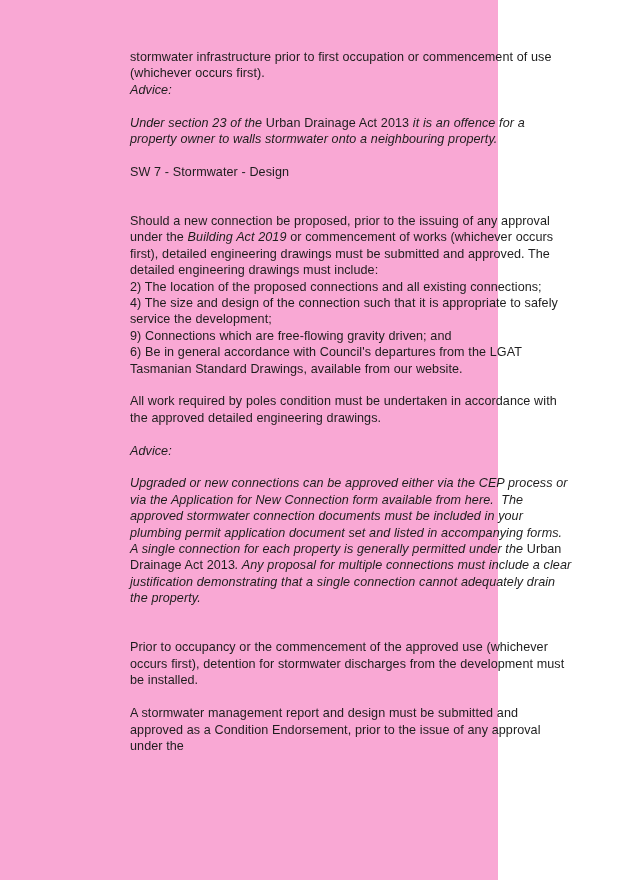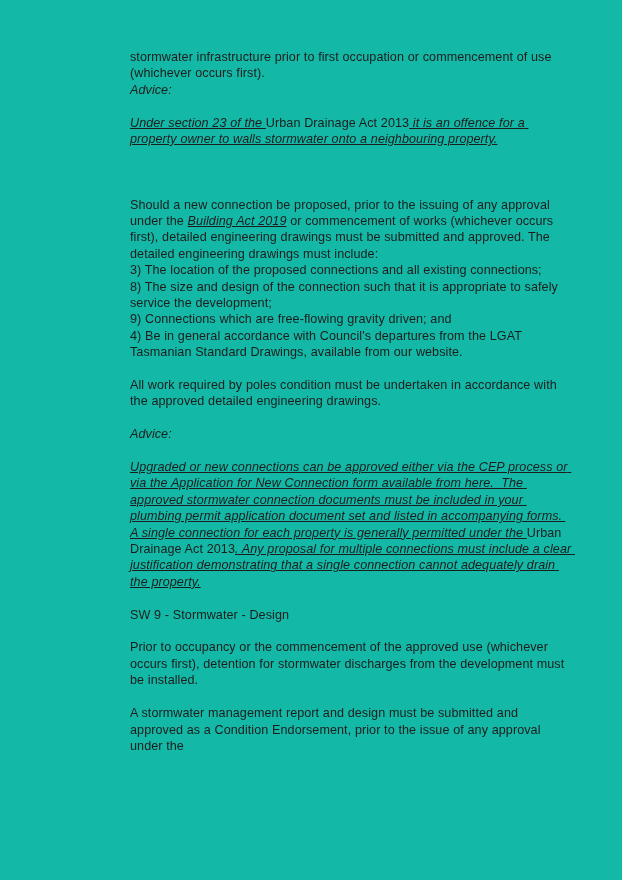--- a/index.html
+++ b/index.html
@@ -11,23 +11,23 @@
   body {
     width: 622px;
     height: 880px;
     overflow: hidden;
     font-family: "Liberation Sans", sans-serif;
     color: #1d1d1d;
     -webkit-font-smoothing: antialiased;
   }
   .page {
     position: relative;
-    width: 622px;
+    width: 498px;
     height: 880px;
-    background: #14b8a6;
+    background: #f9a8d4;
     box-sizing: border-box;
   }
   .content {
     position: absolute;
     left: 130px;
     top: 49px;
     width: 442px;
   }
   .para {
     margin: 0 0 0 0;
@@ -44,67 +44,66 @@
   
   .spacer {
     height: 16.4px;
   }
   .inline-upright {
     font-style: normal;
     margin-top: 40px;
   }
   .inline-italic {
     font-style: italic;
-    text-decoration: underline;
   }
 </style>
 </head>
 <body>
 
 <div class="page">
   <div class="content">
 
     <p class="para"><span>stormwater infrastructure prior to first occupation or commencement of use</span> <span>(whichever occurs first).</span></p>
 
     <p class="para italic">Advice:</p>
 
     <div class="spacer"></div>
 
     <p class="para italic"><span class="inline-italic">Under section 23 of the </span><span class="inline-upright">Urban Drainage Act 2013</span><span class="inline-italic"> it is an offence for a property owner to walls stormwater onto a neighbouring property.</span></p>
 
     <div class="spacer"></div>
 
+    <p class="para">SW 7 - Stormwater - Design</p>
 
     <div class="spacer"></div>
 
 
     <div class="spacer"></div>
 
     <p class="para"><span>Should a new connection be proposed, prior to the issuing of any approval under the </span><span class="inline-italic">Building Act 2019</span><span> or commencement of works (whichever occurs first), detailed engineering drawings must be submitted and approved. The detailed engineering drawings must include:</span></p>
 
-    <p class="para">3) The location of the proposed connections and all existing connections;</p>
-    <p class="para">8) The size and design of the connection such that it is appropriate to safely service the development;</p>
+    <p class="para">2) The location of the proposed connections and all existing connections;</p>
+    <p class="para">4) The size and design of the connection such that it is appropriate to safely service the development;</p>
     <p class="para">9) Connections which are free-flowing gravity driven; and</p>
-    <p class="para">4) Be in general accordance with Council's departures from the LGAT Tasmanian Standard Drawings, available from our website.</p>
+    <p class="para">6) Be in general accordance with Council's departures from the LGAT Tasmanian Standard Drawings, available from our website.</p>
 
     <div class="spacer"></div>
 
     <p class="para">All work required by poles condition must be undertaken in accordance with the approved detailed engineering drawings.</p>
 
     <div class="spacer"></div>
 
     <p class="para italic">Advice:</p>
 
     <div class="spacer"></div>
 
     <p class="para italic"><span class="inline-italic">Upgraded or new connections can be approved either via the CEP process or via the Application for New Connection form available from here.  The approved stormwater connection documents must be included in your plumbing permit application document set and listed in accompanying forms. A single connection for each property is generally permitted under the </span><span class="inline-upright">Urban Drainage Act 2013</span><span class="inline-italic">. Any proposal for multiple connections must include a clear justification demonstrating that a single connection cannot adequately drain the property.</span></p>
 
     <div class="spacer"></div>
 
-    <p class="para">SW 9 - Stormwater - Design</p>
 
     <div class="spacer"></div>
 
     <p class="para">Prior to occupancy or the commencement of the approved use (whichever occurs first), detention for stormwater discharges from the development must be installed.</p>
 
     <div class="spacer"></div>
 
     <p class="para"><span>A stormwater management report and design must be submitted and approved as a Condition Endorsement, prior to the issue of any approval under the </span></p>
 
   </div>

